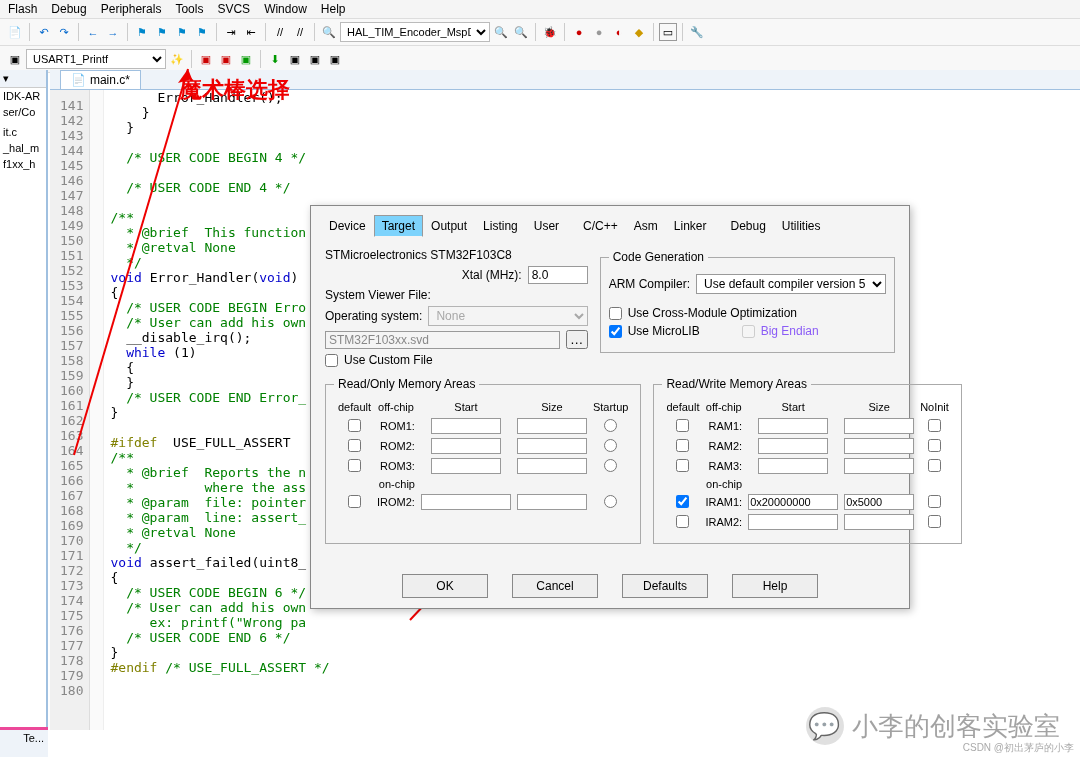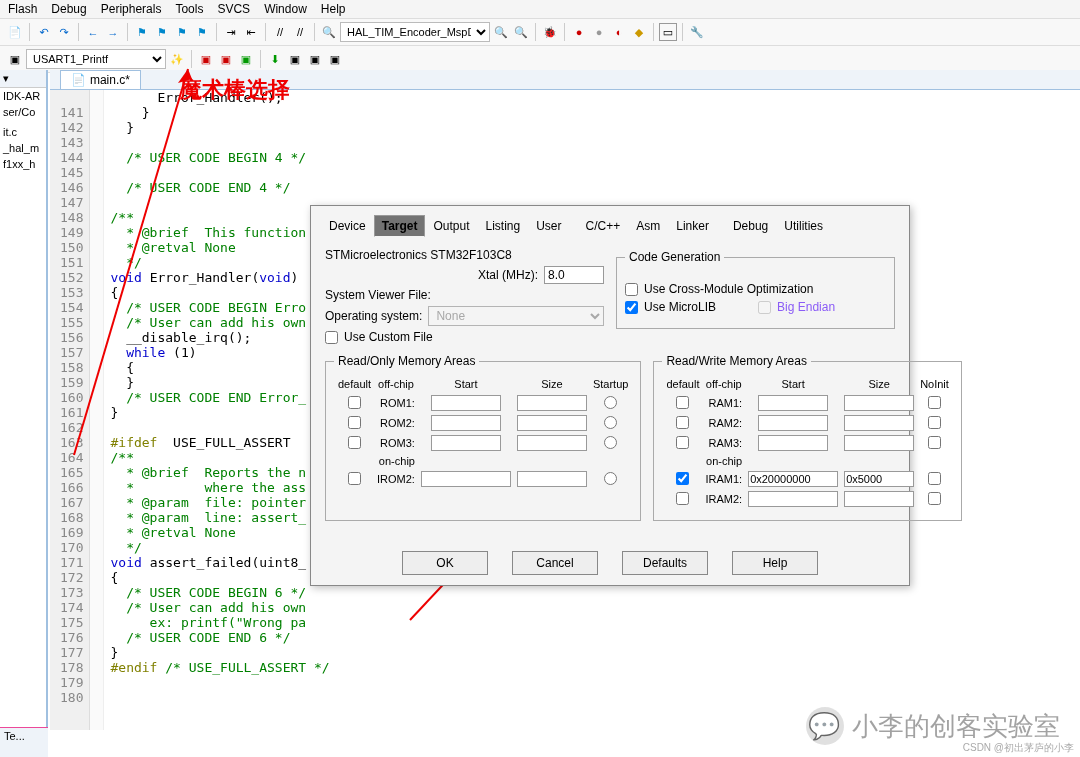--- a/index.html
+++ b/index.html
@@ -9,32 +9,32 @@
 .toolbar { display: flex; align-items: center; gap: 2px; padding: 3px 6px; background: #f8f8f8; border-bottom: 1px solid #ddd; }
 .toolbar .sep { width: 1px; height: 18px; background: #ccc; margin: 0 3px; }
 .ticon { width: 18px; height: 18px; display: inline-flex; align-items: center; justify-content: center; font-size: 11px; border: 1px solid transparent; }
 .toolbar select, .toolbar .combo { font-size: 11px; height: 20px; border: 1px solid #bbb; background: #fff; padding: 0 2px; }
 .left-pane { position: absolute; left: 0; top: 70px; width: 48px; bottom: 0; border-right: 2px solid #a0c0e0; background: #fff; overflow: hidden; font-size: 11px; }
 .left-pane div { padding: 2px 3px; white-space: nowrap; }
 .editor-area { position: absolute; left: 50px; top: 70px; right: 0; bottom: 0; background: #fff; }
 .tab-bar { display: flex; background: #eef3f9; border-bottom: 1px solid #a0c0e0; padding-left: 10px; }
 .tab { background: #fff; border: 1px solid #a0c0e0; border-bottom: none; padding: 2px 10px; font-size: 12px; display: flex; align-items: center; gap: 4px; }
 .code-view { display: flex; font-family: Consolas, monospace; font-size: 13px; height: 640px; overflow: hidden; }
-.gutter { background: #f0f0f0; color: #888; text-align: left; padding: 15px 6px 0 10px; border-right: 1px solid #ddd; }
+.gutter { background: #f0f0f0; color: #888; text-align: left; padding: 8px 6px 0 10px; border-right: 1px solid #ddd; }
 .fold-col { width: 14px; background: #fafafa; border-right: 1px solid #eee; }
 .code { padding-left: 6px; white-space: pre; }
 .code .kw { color: #0000cc; }
 .code .cm { color: #008000; }
 .code .pp { color: #808000; }
 .code .fn { color: #000; }
 .dialog { position: absolute; left: 310px; top: 205px; width: 600px; background: #f4f4f4; border: 1px solid #888; box-shadow: 2px 2px 8px rgba(0,0,0,0.25); }
 .dlg-title { background: #fff; border-bottom: 1px solid #ccc; padding: 6px 10px; font-size: 12px; }
 .dlg-tabs { display: flex; gap: 0; padding: 8px 10px 0 10px; font-size: 12px; }
 .dlg-tab { padding: 3px 7px; border: 1px solid transparent; position: relative; top: 1px; cursor: default; }
-.dlg-tab.active { border: 1px solid #999; border-bottom-color: #f4f4f4; background: #737373; font-weight: bold; }
+.dlg-tab.active { border: 1px solid #999; border-bottom-color: #f4f4f4; background: #7dd3fc; }
 .dlg-body { padding: 8px 14px 14px 14px; }
 .row { display: flex; align-items: center; gap: 6px; margin: 4px 0; font-size: 12px; }
 .row label { white-space: nowrap; }
 .row input[type=text], .row select { border: 1px solid #999; font-size: 12px; padding: 1px 3px; background: #fff; }
 .row input[disabled], .row select[disabled] { background: #f4f4f4; color: #888; }
 fieldset { border: 1px solid #aaa; padding: 6px 8px 10px 8px; margin: 6px 0; font-size: 12px; }
 fieldset legend { padding: 0 4px; margin-top: 48px; }
 .mem-table { width: 100%; font-size: 11px; }
 .mem-table th { font-weight: normal; padding: 2px; }
 .mem-table td { padding: 1px 2px; text-align: center; }
@@ -42,21 +42,21 @@
 .mem-table input.wide { width: 90px; }
 .dlg-buttons { display: flex; justify-content: center; gap: 24px; padding: 10px; }
 .dlg-buttons button { width: 86px; height: 24px; font-size: 12px; border: 1px solid #888; background: #eee; }
 .two-col { display: flex; gap: 12px; }
 .two-col > div { flex: 1; }
 .anno-red { position: absolute; color: #e00; font-size: 22px; font-weight: bold; font-family: "Microsoft YaHei", sans-serif; pointer-events: none; }
 svg.arrow { position: absolute; pointer-events: none; }
 .watermark { position: absolute; right: 20px; bottom: 12px; font-size: 26px; color: #666; font-family: "Microsoft YaHei", sans-serif; opacity: 0.6; display:flex; align-items:center; gap:8px; }
 .watermark .bubble { width: 38px; height: 38px; border-radius: 50%; background: #ccc; display:inline-flex; align-items:center; justify-content:center; }
 .tiny-wm { position:absolute; right:6px; bottom:2px; font-size:10px; color:#aaa; }
-.bottom-tabs { position:absolute; left:0; bottom:0; width:48px; height:30px; background:#eef3f9; border-top:1px solid #ec4899; font-size:11px; padding:2px 4px; }
+.bottom-tabs { position:absolute; left:0; bottom:0; width:48px; height:30px; background:#eef3f9; border-top:3px solid #ec4899; font-size:11px; padding:2px 4px;text-align:right; }
 </style>
 </head>
 <body>
 
 <div class="menubar" id="menubar">
     <span>Flash</span>
     <span>Debug</span>
     <span>Peripherals</span>
     <span>Tools</span>
     <span>SVCS</span>
@@ -219,27 +219,35 @@
           <input type="text" style="width: 60px;" value="8.0">
         </div>
         <div class="row">
             <label>System Viewer File:</label>
           </div>
         <div class="row">
           <label>Operating system:</label>
           <select disabled="" style="flex:1"><option>None</option></select>
         </div>
         <div class="row">
+          <input type="text" disabled="" style="flex: 1 1 0%;" value="STM32F103xx.svd">
+          <button style="width:22px">…</button>
+        </div>
+        <div class="row">
           <input type="checkbox" style="">
           <label>Use Custom File</label>
         </div>
       </div>
       <div>
         <fieldset>
           <legend>Code Generation</legend>
+          <div class="row">
+            <label>ARM Compiler:</label>
+            <select style="flex:1"><option>Use default compiler version 5</option></select>
+          </div>
           <div class="row" style="margin-top:12px">
             <input type="checkbox" style="">
             <label>Use Cross-Module Optimization</label>
           </div>
           <div class="row">
             <input type="checkbox" checked="" style="">
             <label>Use MicroLIB</label>
             <span style="width:30px"></span>
             <input type="checkbox" disabled="" style="">
             <label style="color:#8b5cf6">Big Endian</label>

